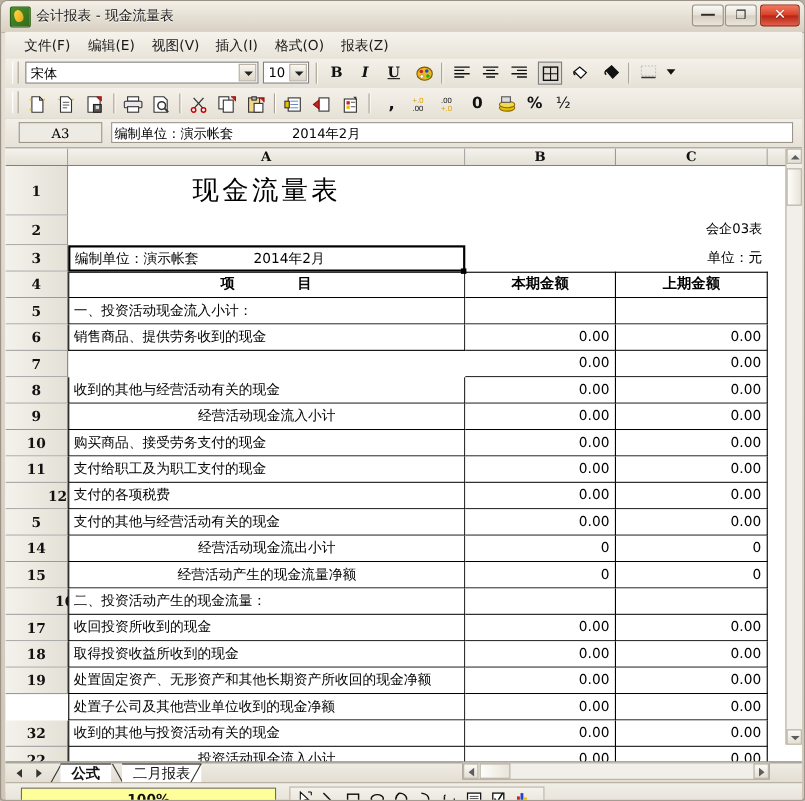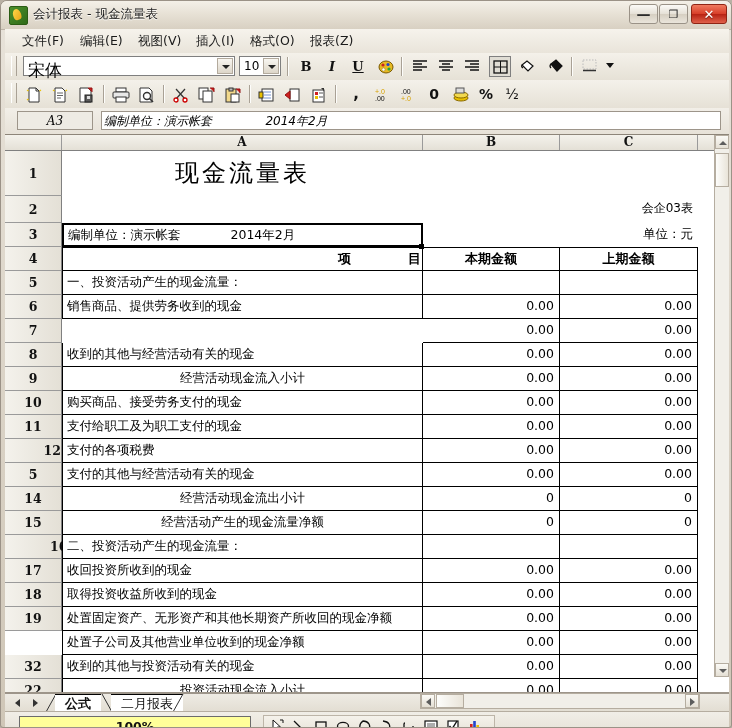--- a/index.html
+++ b/index.html
@@ -93,21 +93,21 @@
   }
   .sep{
     position:absolute;top:4px;width:0;height:19px;
     border-left:1px solid #a9a195;border-right:1px solid #fdfdfb;
   }
   
   #font-combo{
     position:absolute;left:18px;top:3px;width:212px;height:20px;
     background:#fff;border:1px solid #7f7f7f;box-sizing:border-box;
   }
-  #font-combo .val{position:absolute;left:4px;top:2px;font-size:17px;color:#000;}
+  #font-combo .val{position:absolute;left:4px;top:2px;font-size:12px;color:#000;}
   .combo-arrow{
     position:absolute;right:1px;top:1px;width:16px;height:16px;
     background:linear-gradient(180deg,#f8f6f1,#ddd6c9);
     border:1px solid #b3aa9d;box-sizing:border-box;
   }
   .combo-arrow:after{
     content:"";position:absolute;left:4px;top:6px;
     border-left:4px solid transparent;border-right:4px solid transparent;
     border-top:4px solid #222;
   }
@@ -124,21 +124,20 @@
   .tbtn.pressed{border:1px solid #7f7f7f;background:#e0ddd4;}
   .tbtn.serif{font-family:"DejaVu Serif","Liberation Serif",serif;}
   
   .ic{position:absolute;left:0;top:0;width:22px;height:21px;}
   .ic svg{position:absolute;left:3px;top:3px;}
   
   #formulabar{
     position:absolute;left:0;top:79px;width:724px;height:26px;
     background:linear-gradient(180deg,#f2efe8,#e7e2d8);
     border-bottom:1px solid #b9b1a4;
-    font-style:italic;
   }
   #namebox{
     position:absolute;left:12px;top:3px;width:76px;height:19px;
     background:#eeebe4;border:1px solid #9d958a;box-sizing:border-box;
     text-align:center;line-height:18px;font-size:12px;color:#000;
     font-family:"DejaVu Serif","Liberation Serif",serif;
   }
   #formula-input{
     position:absolute;left:96px;top:3px;width:620px;height:19px;
     background:#fff;border:1px solid #9d958a;box-sizing:border-box;
@@ -597,25 +596,25 @@
           <div class="rowhead" style="top: 45px; height: 27px; line-height: 27px;">2</div>
           <div class="cellA" style="top: 45px; height: 27px; line-height: 25px; border-bottom: none;"></div>
           <div class="cellB" style="top: 45px; height: 27px; line-height: 25px;"></div>
           <div class="cellC num" style="top: 45px; height: 27px; line-height: 25px; font-size: 12px;">会企03表</div>
           <div class="rowhead" style="top: 72px; height: 24px; line-height: 24px;">3</div>
           <div class="cellA txt" style="top: 72px; height: 24px; line-height: 20px; border: 2px solid rgb(0, 0, 0); z-index: 5;">编制单位：演示帐套　　　　2014年2月</div>
           <div class="cellB" style="top: 72px; height: 24px; line-height: 22px;"></div>
           <div class="cellC num" style="top: 72px; height: 24px; line-height: 22px;">单位：元</div>
           <div style="position: absolute; left: 414px; top: 93px; width: 5px; height: 5px; background: rgb(0, 0, 0); z-index: 6;"></div>
           <div class="rowhead" style="top: 96px; height: 24px; line-height: 24px;">4</div>
-          <div class="cellA ctr bold bt bb br bl" style="top: 96px; height: 24px; line-height: 22px; letter-spacing: 1px; font-size: 13px; text-align: right;">项　　　　目</div>
+          <div class="cellA ctr bold bt bb br bl" style="top: 96px; height: 24px; line-height: 22px; letter-spacing: 1px; font-size: 13px;">项　　　　目</div>
           <div class="cellB ctr bold bt bb br" style="top: 96px; height: 24px; line-height: 22px; font-size: 13px;">本期金额</div>
           <div class="cellC ctr bold bt bb br" style="top: 96px; height: 24px; line-height: 22px; font-size: 13px;">上期金额</div>
           <div class="rowhead" style="top: 120px; height: 24px; line-height: 24px;">5</div>
-          <div class="cellA txt bb bl br" style="top: 120px; height: 24px; line-height: 22px; font-size: 12.5px;">一、投资活动产生的现金流量：</div>
+          <div class="cellA txt bb bl br" style="top: 120px; height: 24px; line-height: 22px; font-size: 12.5px;">一、投资活动现金流入小计：</div>
           <div class="cellB bb br" style="top: 120px; height: 24px; line-height: 22px;"></div>
           <div class="cellC bb br" style="top: 120px; height: 24px; line-height: 22px;"></div>
           <div class="rowhead" style="top: 144px; height: 24px; line-height: 24px;">6</div>
           <div class="cellA txt bb bl br" style="top: 144px; height: 24px; line-height: 22px;">销售商品、提供劳务收到的现金</div>
           <div class="cellB num bb br" style="top: 144px; height: 24px; line-height: 22px;">0.00</div>
           <div class="cellC num bb br" style="top: 144px; height: 24px; line-height: 22px;">0.00</div>
           <div class="rowhead" style="top: 168px; height: 24px; line-height: 24px;">7</div>
           <div class="cellA txt bb bl br" style="top: 168px; height: 24px; line-height: 22px; margin-top: 25px;">收到的税费返还</div>
           <div class="cellB num bb br" style="top: 168px; height: 24px; line-height: 22px;">0.00</div>
           <div class="cellC num bb br" style="top: 168px; height: 24px; line-height: 22px;">0.00</div>

